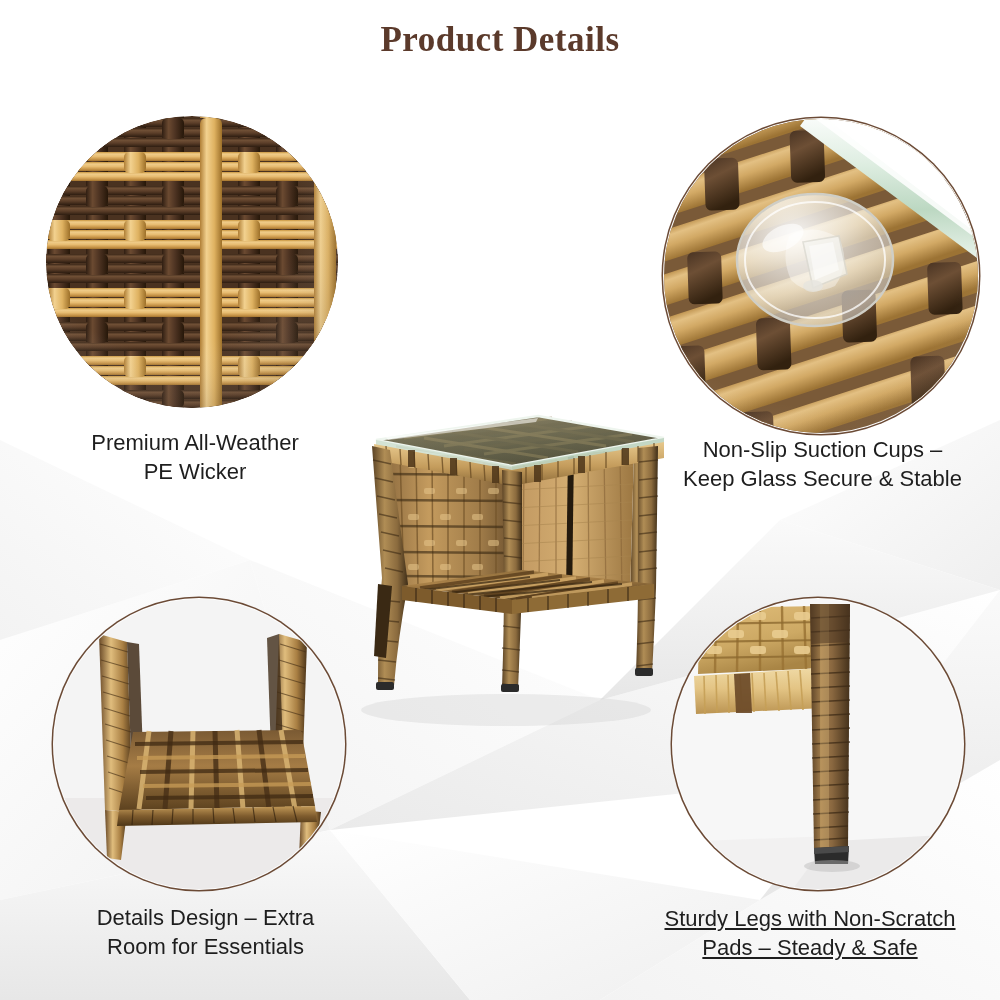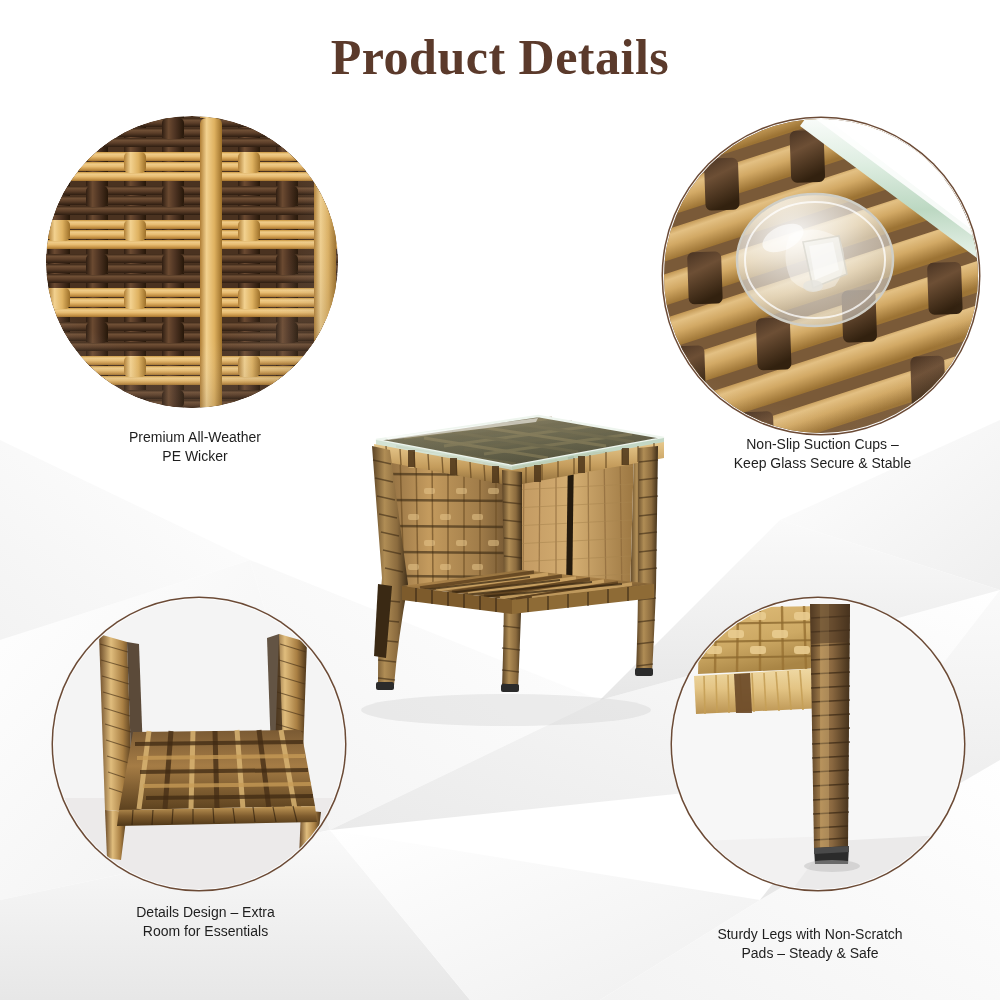--- a/index.html
+++ b/index.html
@@ -21,27 +21,27 @@
     position: absolute;
     inset: 0;
     width: 1000px;
     height: 1000px;
     z-index: 0;
   }
 
   
   #title {
     position: absolute;
-    top: 28px;
+    top: 20px;
     left: 0;
     width: 1000px;
     text-align: center;
     font-family: "Liberation Serif", "DejaVu Serif", serif;
     font-weight: bold;
-    font-size: 50px;
+    font-size: 35px;
     letter-spacing: 0.5px;
     color: #5b3a2b;
     z-index: 6;
   }
 
   
   .callout {
     position: absolute;
     z-index: 4;
   }
@@ -53,35 +53,35 @@
   }
   .callout-circle.ringed {
     box-shadow: 0 0 0 1.5px #6b4a35;
   }
   .callout-circle > svg {
     display: block;
   }
   .callout-caption {
     position: absolute;
     text-align: center;
-    font-size: 14px;
+    font-size: 22px;
     line-height: 1.33;
     color: #1e1e1e;
     white-space: pre-line;
   }
 
   #callout-wicker    { left: 46px;  top: 116px; }
   #callout-suction   { left: 663px; top: 118px; }
   #callout-shelf     { left: 53px;  top: 598px; }
   #callout-legs      { left: 672px; top: 598px; }
 
   #caption-wicker  { left: 20px;  top: 428px; width: 350px; }
   #caption-suction { left: 645px; top: 435px; width: 355px; }
   #caption-shelf   { left: 28px;  top: 903px; width: 355px; }
-  #caption-legs    { left: 620px; top: 925px; width: 380px; }
+  #caption-legs    { left: 620px; top: 904px; width: 380px; text-decoration: underline; }
 
   
   #product {
     position: absolute;
     left: 316px;
     top: 338px;
     z-index: 3;
   }
 </style>
 </head>

